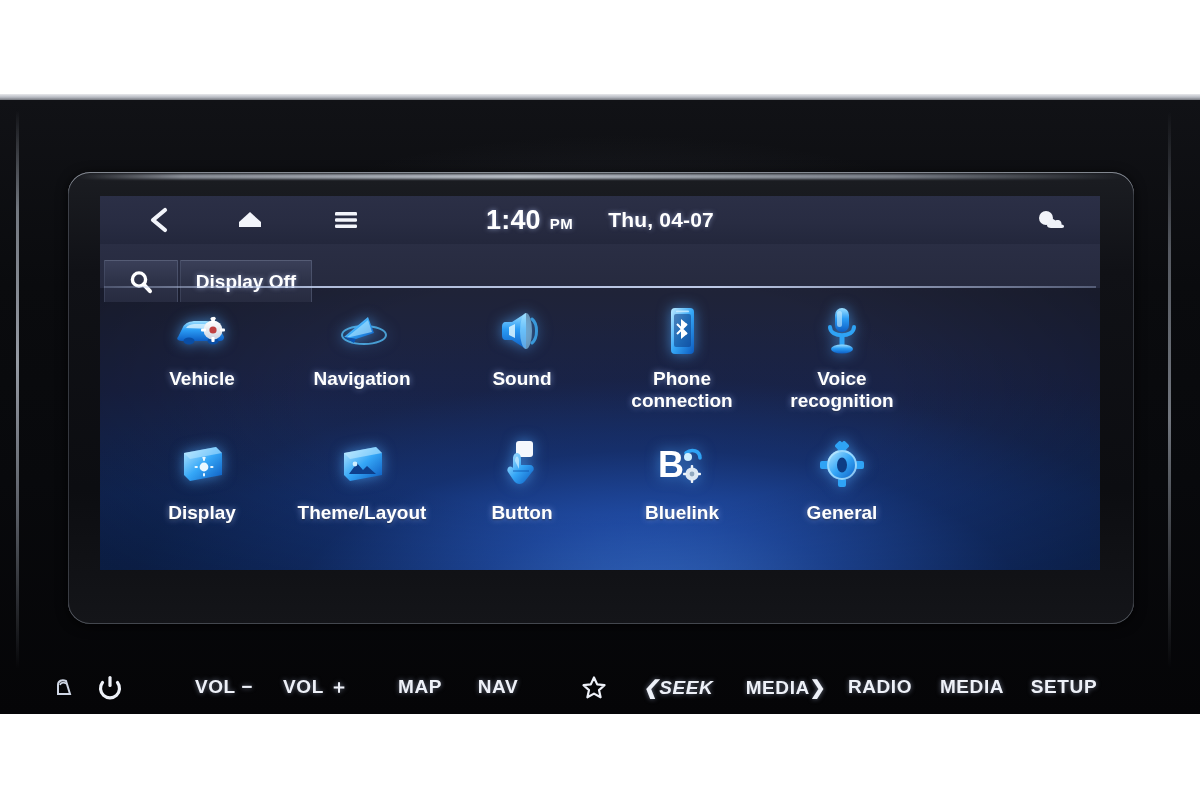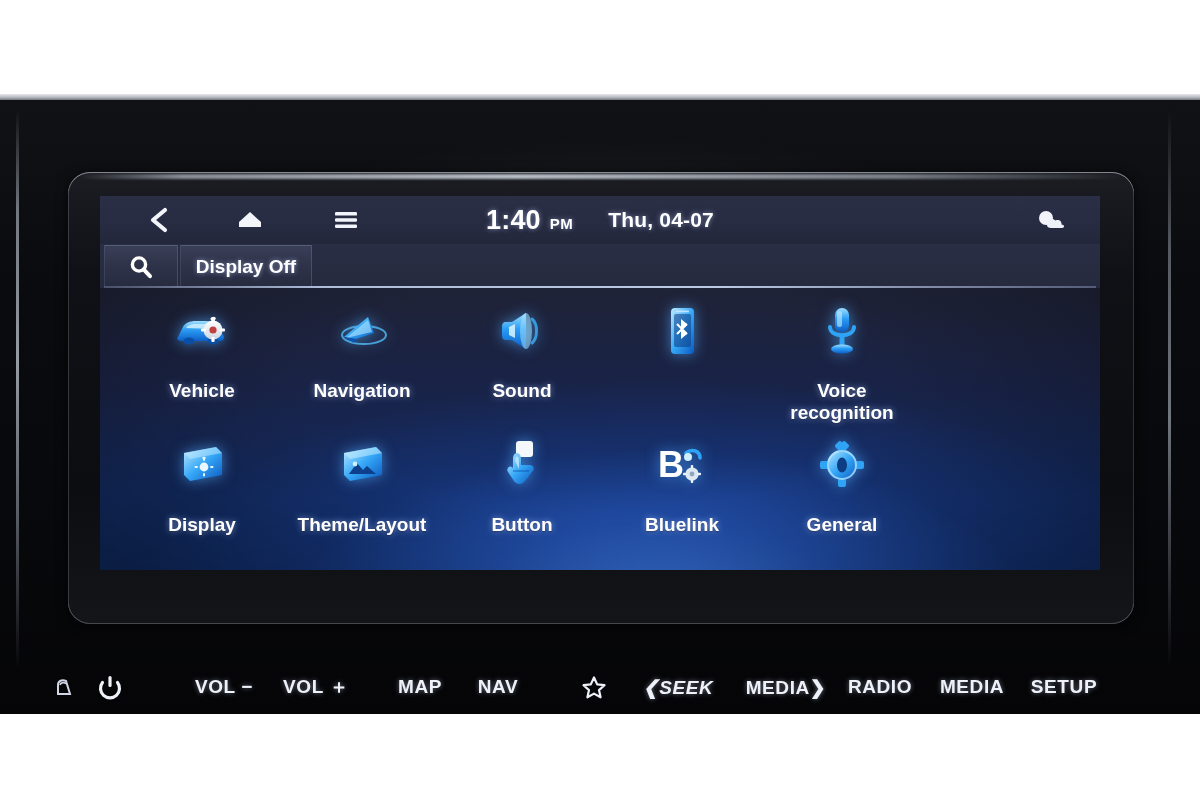--- a/index.html
+++ b/index.html
@@ -182,21 +182,21 @@
   #sb-ampm   { font-size: 15px; font-weight: bold; padding-top: 7px; letter-spacing: .4px; }
   #sb-date   { font-size: 21px; font-weight: bold; margin-left: 26px; letter-spacing: .2px; }
 
   
   #titlerow {
     position: absolute; left: 0; top: 48px; width: 1000px; height: 44px;
     background: linear-gradient(180deg,#2a2e44 0%, #262a3f 100%);
     z-index: 4;
   }
   .tbtn {
-    position: absolute; top: 1px; height: 42px;
+    position: absolute; top: 16px; height: 42px;
     background: linear-gradient(180deg,#3a3f58 0%, #2e3349 48%, #272b40 100%);
     border-top: 1px solid rgba(150,160,190,.42);
     border-right: 1px solid rgba(120,130,160,.35);
     border-left: 1px solid rgba(120,130,160,.22);
     display: flex; align-items: center; justify-content: center;
     color: #fff;
   }
   #btn-search { left: 4px;  width: 74px; }
   #btn-display-off {
     left: 80px; width: 132px;
@@ -232,21 +232,21 @@
   }
   #row1 { padding-left: 22px; }
   #row2 { padding-left: 22px; }
 
   .ic {
     width: 62px; height: 58px;
     display: flex; align-items: center; justify-content: center;
     filter: drop-shadow(0 0 7px rgba(80,170,255,.65));
   }
   .lbl {
-    margin-top: 20px;
+    margin-top: 8px;
     font-size: 19px; font-weight: bold; color: #ffffff;
     line-height: 22px; text-align: center;
     text-shadow: 0 0 6px rgba(160,190,255,.7), 0 1px 2px rgba(0,0,0,.55);
     white-space: pre-line;
   }
 
   
   #hardkeys {
     position: absolute; left: 0; top: 560px; width: 1200px; height: 54px;
     z-index: 2;
@@ -416,20 +416,22 @@
           <div class="cell">
             <div class="ic">
               <svg width="40" height="52" viewBox="0 0 40 52">
                 <rect x="9" y="3" width="23" height="46" rx="4" fill="url(#gBlue2)"></rect>
                 <rect x="12" y="9" width="17" height="33" rx="2" fill="#0c3a84" opacity=".55"></rect>
                 <path d="M19 14 L25 19 L19 24 L19 14 Z M19 24 L25 29 L19 34 L19 24 Z" fill="#ffffff"></path>
                 <path d="M15 19 L25 29 M15 29 L25 19" stroke="#ffffff" stroke-width="2" fill="none"></path>
                 <rect x="14" y="5.5" width="13" height="1.8" rx=".9" fill="#cfeeff" opacity=".8"></rect>
               </svg>
             </div>
+            <div class="lbl">Phone
+connection</div>
           </div>
 
 
           <div class="cell">
             <div class="ic">
               <svg width="40" height="52" viewBox="0 0 40 52">
                 <rect x="13" y="3" width="14" height="24" rx="7" fill="url(#gBlue)"></rect>
                 <rect x="15" y="6" width="5" height="16" rx="2.5" fill="#cbeeff" opacity=".6"></rect>
                 <path d="M8 22 C8 33 32 33 32 22" fill="none" stroke="#2fa3f5" stroke-width="4" stroke-linecap="round"></path>
                 <rect x="17.5" y="32" width="5" height="9" fill="#2fa3f5"></rect>

